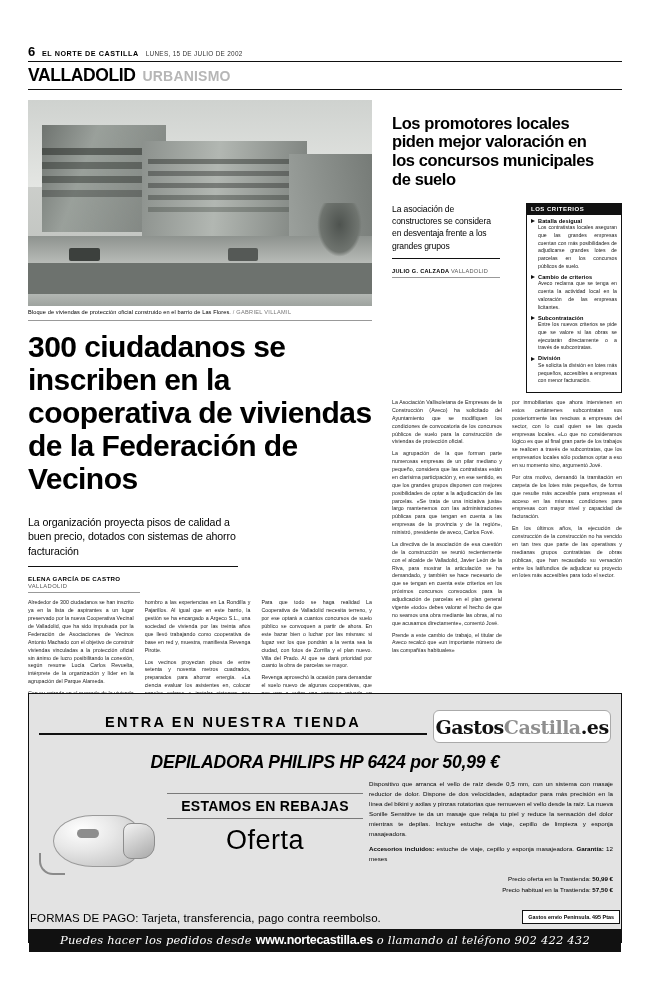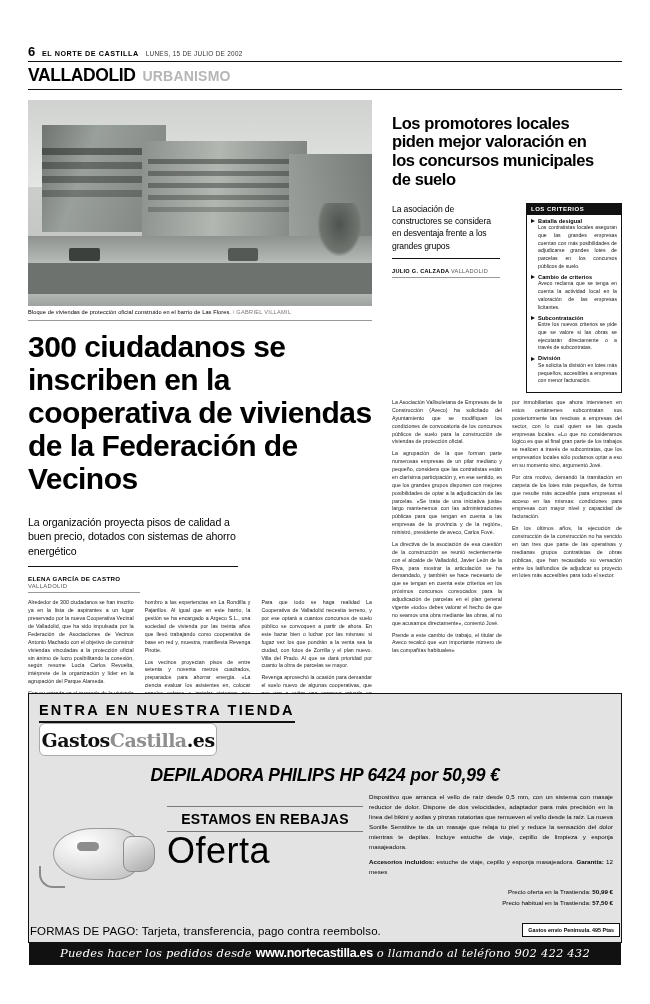--- a/index.html
+++ b/index.html
@@ -233,23 +233,22 @@
   
   .ad {
     position: absolute;
     left: 28px; top: 693px; width: 594px; height: 250px;
     border: 1.2px solid #111;
     background: #e3e3e3;
     box-sizing: border-box;
   }
   .ad-head {
     display: flex; align-items: flex-start;
-    padding: 4px 10px 0 10px;
+    padding: 16px 10px 0 10px;
     position: relative;
-    flex-direction: column;
   }
   .ad-entra {
     flex: 1;
     text-align: center;
     font-size: 14.5px; font-weight: bold;
     letter-spacing: 2.2px;
     padding: 2px 0 3px 0;
     border-bottom: 2.6px solid #111;
     margin-right: 6px;
     margin-top: 2px;
@@ -318,25 +317,25 @@
   .ad-rebajas {
     text-align: center;
     font-size: 14px; font-weight: bold;
     letter-spacing: .3px;
     border-top: 1px solid #7a7a7a;
     border-bottom: 1px solid #7a7a7a;
     padding: 4px 0 4px 0;
     margin-top: 14px;
   }
   .ad-oferta {
-    text-align: left;
-    font-size: 36px;
+    text-align: center;
+    font-size: 27px;
     line-height: 1.03;
     letter-spacing: .5px;
-    margin-top: 0;
+    margin-top: 8px;
   }
   .ad-right {
     flex: 1;
     padding-left: 4px;
   }
   .ad-desc {
     font-size: 6.2px; line-height: 1.62;
     text-align: justify;
     letter-spacing: .02px;
   }
@@ -415,21 +414,21 @@
       <div class="tree"></div>
     </div>
 
     <div class="caption">
       <span>Bloque de viviendas de protección oficial construido en el barrio de Las Flores.</span>
       <span class="credit">/ GABRIEL VILLAMIL</span>
     </div>
 
     <h1 class="headline">300 ciudadanos se inscriben en la cooperativa de viviendas de la Federación de Vecinos</h1>
 
-    <div class="standfirst">La organización proyecta pisos de calidad a buen precio, dotados con sistemas de ahorro energético</div>
+    <div class="standfirst">La organización proyecta pisos de calidad a buen precio, dotados con sistemas de ahorro facturación</div>
 
     <div class="byline">
       <div class="name">ELENA GARCÍA DE CASTRO</div>
       <div class="place">VALLADOLID</div>
     </div>
 
     <div class="body-cols">
       <div class="bcol">
         <div class="bodytext">
           <p>Alrededor de 300 ciudadanos se han inscrito ya en la lista de aspirantes a un lugar preservado por la nueva Cooperativa Vecinal de Valladolid, que ha sido impulsada por la Federación de Asociaciones de Vecinos Antonio Machado con el objetivo de construir viviendas vinculadas a la protección oficial sin ánimo de lucro posibilitando la conexión, según resume Lucía Carlos Revuelta, intérprete de la organización y líder en la agrupación del Parque Alameda.</p>

